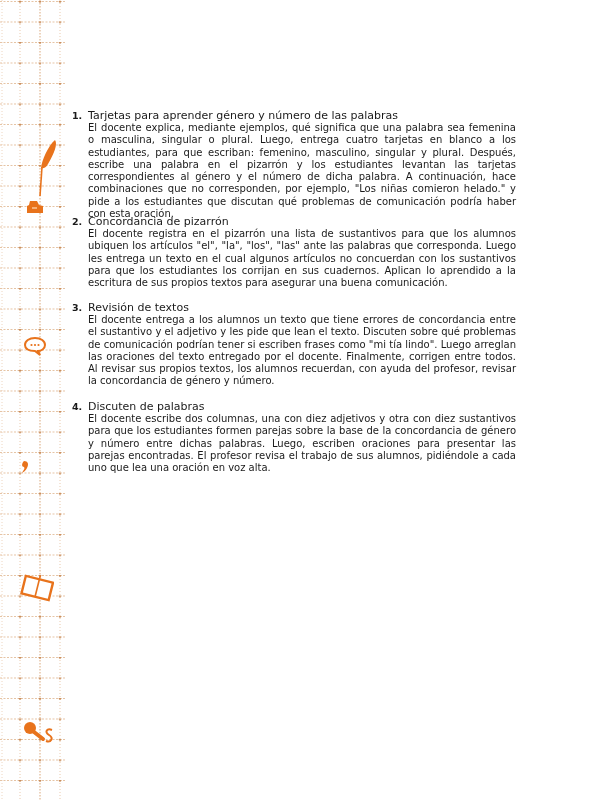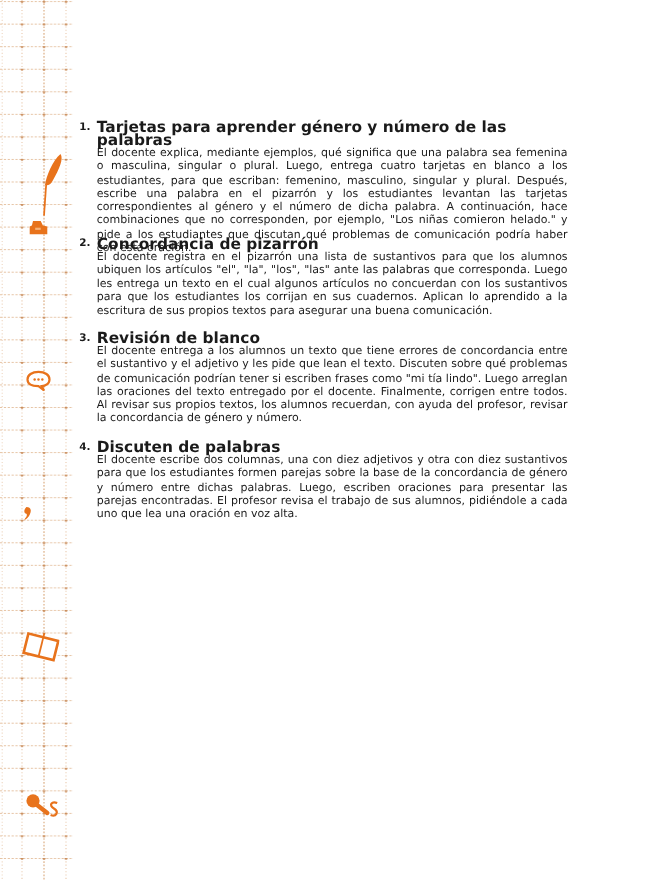--- a/index.html
+++ b/index.html
@@ -5,21 +5,21 @@
   html, body { margin:0; padding:0; }
   body { width:600px; height:800px; background:#ffffff; position:relative; overflow:hidden;
          font-family:"DejaVu Sans", sans-serif; color:#1a1a1a; }
   .sidebar { position:absolute; left:0; top:0; width:66px; height:800px; }
   .sidebar svg { position:absolute; left:0; top:0; }
   .icon { position:absolute; }
   .content { position:absolute; left:88px; top:72px; width:428px; }
   .page-title { font-size:10.5px; font-weight:bold; letter-spacing:0.2px; margin:0 0 20px 0; }
   .activity { position:relative; }
   .act-num { position:absolute; left:-16px; top:0; font-size:9.5px; font-weight:bold; }
-  .act-title { font-size:14px; font-weight:bold; line-height:12px; margin:0; }
+  .act-title { font-size:11px; font-weight:normal; line-height:12px; margin:0; }
   .act-body { font-size:10px; line-height:12.3px; text-align:justify; margin:0; }
   .act1 { position:absolute; left:0; top:38px; }
   .act2 { position:absolute; left:0; top:144px; }
   .act3 { position:absolute; left:0; top:230px; }
   .act4 { position:absolute; left:0; top:329px; }
 </style>
 </head>
 <body>
 
 <div class="sidebar">
@@ -84,21 +84,21 @@
   </div>
 
   <div class="activity act2">
     <span class="act-num">2.</span>
     <h2 class="act-title">Concordancia de pizarrón</h2>
     <p class="act-body">El docente registra en el pizarrón una lista de sustantivos para que los alumnos ubiquen los artículos "el", "la", "los", "las" ante las palabras que corresponda. Luego les entrega un texto en el cual algunos artículos no concuerdan con los sustantivos para que los estudiantes los corrijan en sus cuadernos. Aplican lo aprendido a la escritura de sus propios textos para asegurar una buena comunicación.</p>
   </div>
 
   <div class="activity act3">
     <span class="act-num">3.</span>
-    <h2 class="act-title">Revisión de blanco</h2>
+    <h2 class="act-title">Revisión de textos</h2>
     <p class="act-body">El docente entrega a los alumnos un texto que tiene errores de concordancia entre el sustantivo y el adjetivo y les pide que lean el texto. Discuten sobre qué problemas de comunicación podrían tener si escriben frases como "mi tía lindo". Luego arreglan las oraciones del texto entregado por el docente. Finalmente, corrigen entre todos. Al revisar sus propios textos, los alumnos recuerdan, con ayuda del profesor, revisar la concordancia de género y número.</p>
   </div>
 
   <div class="activity act4">
     <span class="act-num">4.</span>
     <h2 class="act-title">Discuten de palabras</h2>
     <p class="act-body">El docente escribe dos columnas, una con diez adjetivos y otra con diez sustantivos para que los estudiantes formen parejas sobre la base de la concordancia de género y número entre dichas palabras. Luego, escriben oraciones para presentar las parejas encontradas. El profesor revisa el trabajo de sus alumnos, pidiéndole a cada uno que lea una oración en voz alta.</p>
   </div>
 </div>
 

